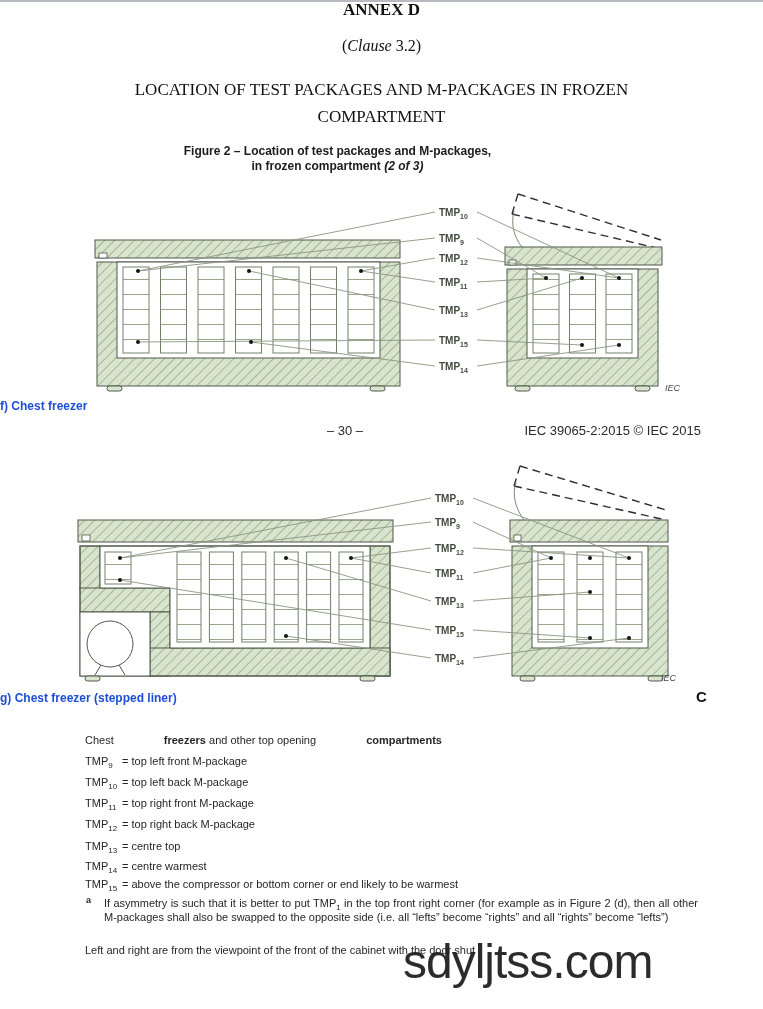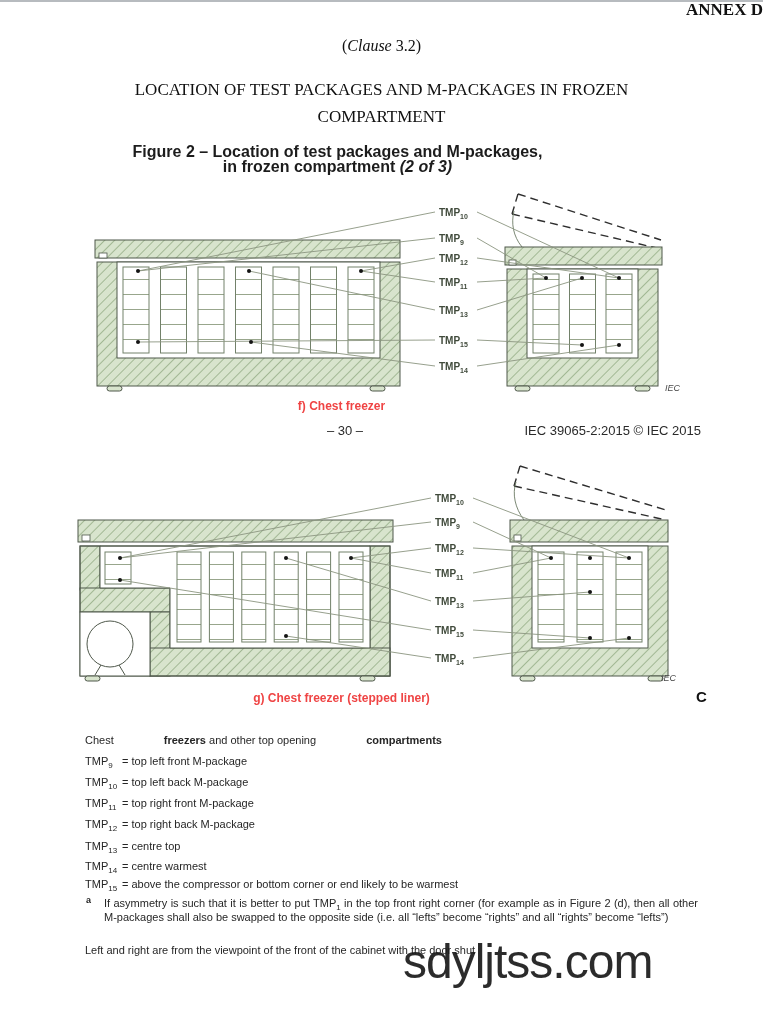--- a/index.html
+++ b/index.html
@@ -1,34 +1,34 @@
 <!DOCTYPE html>
 <html><head>
 <meta charset="utf-8">
 <style>
   html,body{margin:0;padding:0;background:#fff;}
   .page{position:relative;width:763px;height:1009px;background:#ffffff;overflow:hidden;
         font-family:"Liberation Sans",sans-serif;color:#222;}
   .topline{position:absolute;top:0;left:0;width:763px;height:2px;background:#b7bbbf;}
-  .annex{position:absolute;top:0px;left:0;width:763px;text-align:right;
+  .annex{position:absolute;top:0px;left:0;width:763px;text-align:center;
          font-family:"Liberation Serif",serif;font-weight:bold;font-size:17px;color:#101010;}
   .clause{position:absolute;top:37px;left:0;width:763px;text-align:center;
           font-family:"Liberation Serif",serif;font-size:16px;color:#101010;}
   .clause .it{font-style:italic;}
   .maintitle{position:absolute;top:76px;left:0;width:763px;text-align:center;
              font-family:"Liberation Serif",serif;font-weight:normal;font-size:17px;
              line-height:27px;color:#101010;}
   .figcap2{position:absolute;top:144px;left:0;width:675px;text-align:center;
-           font-weight:bold;font-size:16px;line-height:15px;color:#1c1c1c;}
+           font-weight:bold;font-size:12px;line-height:15px;color:#1c1c1c;}
   .figcap2 .it{font-style:italic;}
   .figsvg{position:absolute;}
   .fig-f{left:85px;top:190px;}
   .fig-g{left:65px;top:460px;}
-  .subcap{position:absolute;left:0;width:683px;text-align:center;font-weight:bold;
-          font-size:12px;color:#ef4444;}
+  .subcap{position:absolute;left:0;width:683px;font-weight:bold;
+          font-size:12px;color:#1d4ed8;}
   .cap-f{top:399px;}
   .cap-g{top:691px;}
   .pageno{position:absolute;top:423px;left:280px;width:130px;text-align:center;
           font-size:13px;color:#2a2a2a;}
   .docref{position:absolute;top:423px;right:62px;font-size:13px;color:#2a2a2a;}
   .side-letter{position:absolute;top:688px;left:696px;font-size:15px;font-weight:bold;color:#111;}
   .legend-head{position:absolute;top:734px;left:85px;font-size:11px;color:#262626;}
   .legend-head b{font-weight:bold;padding-left:47px;}
   .tmprow{position:absolute;left:85px;font-size:11px;color:#262626;white-space:nowrap;}
   .tmprow .tmpname{display:inline-block;width:37px;}

